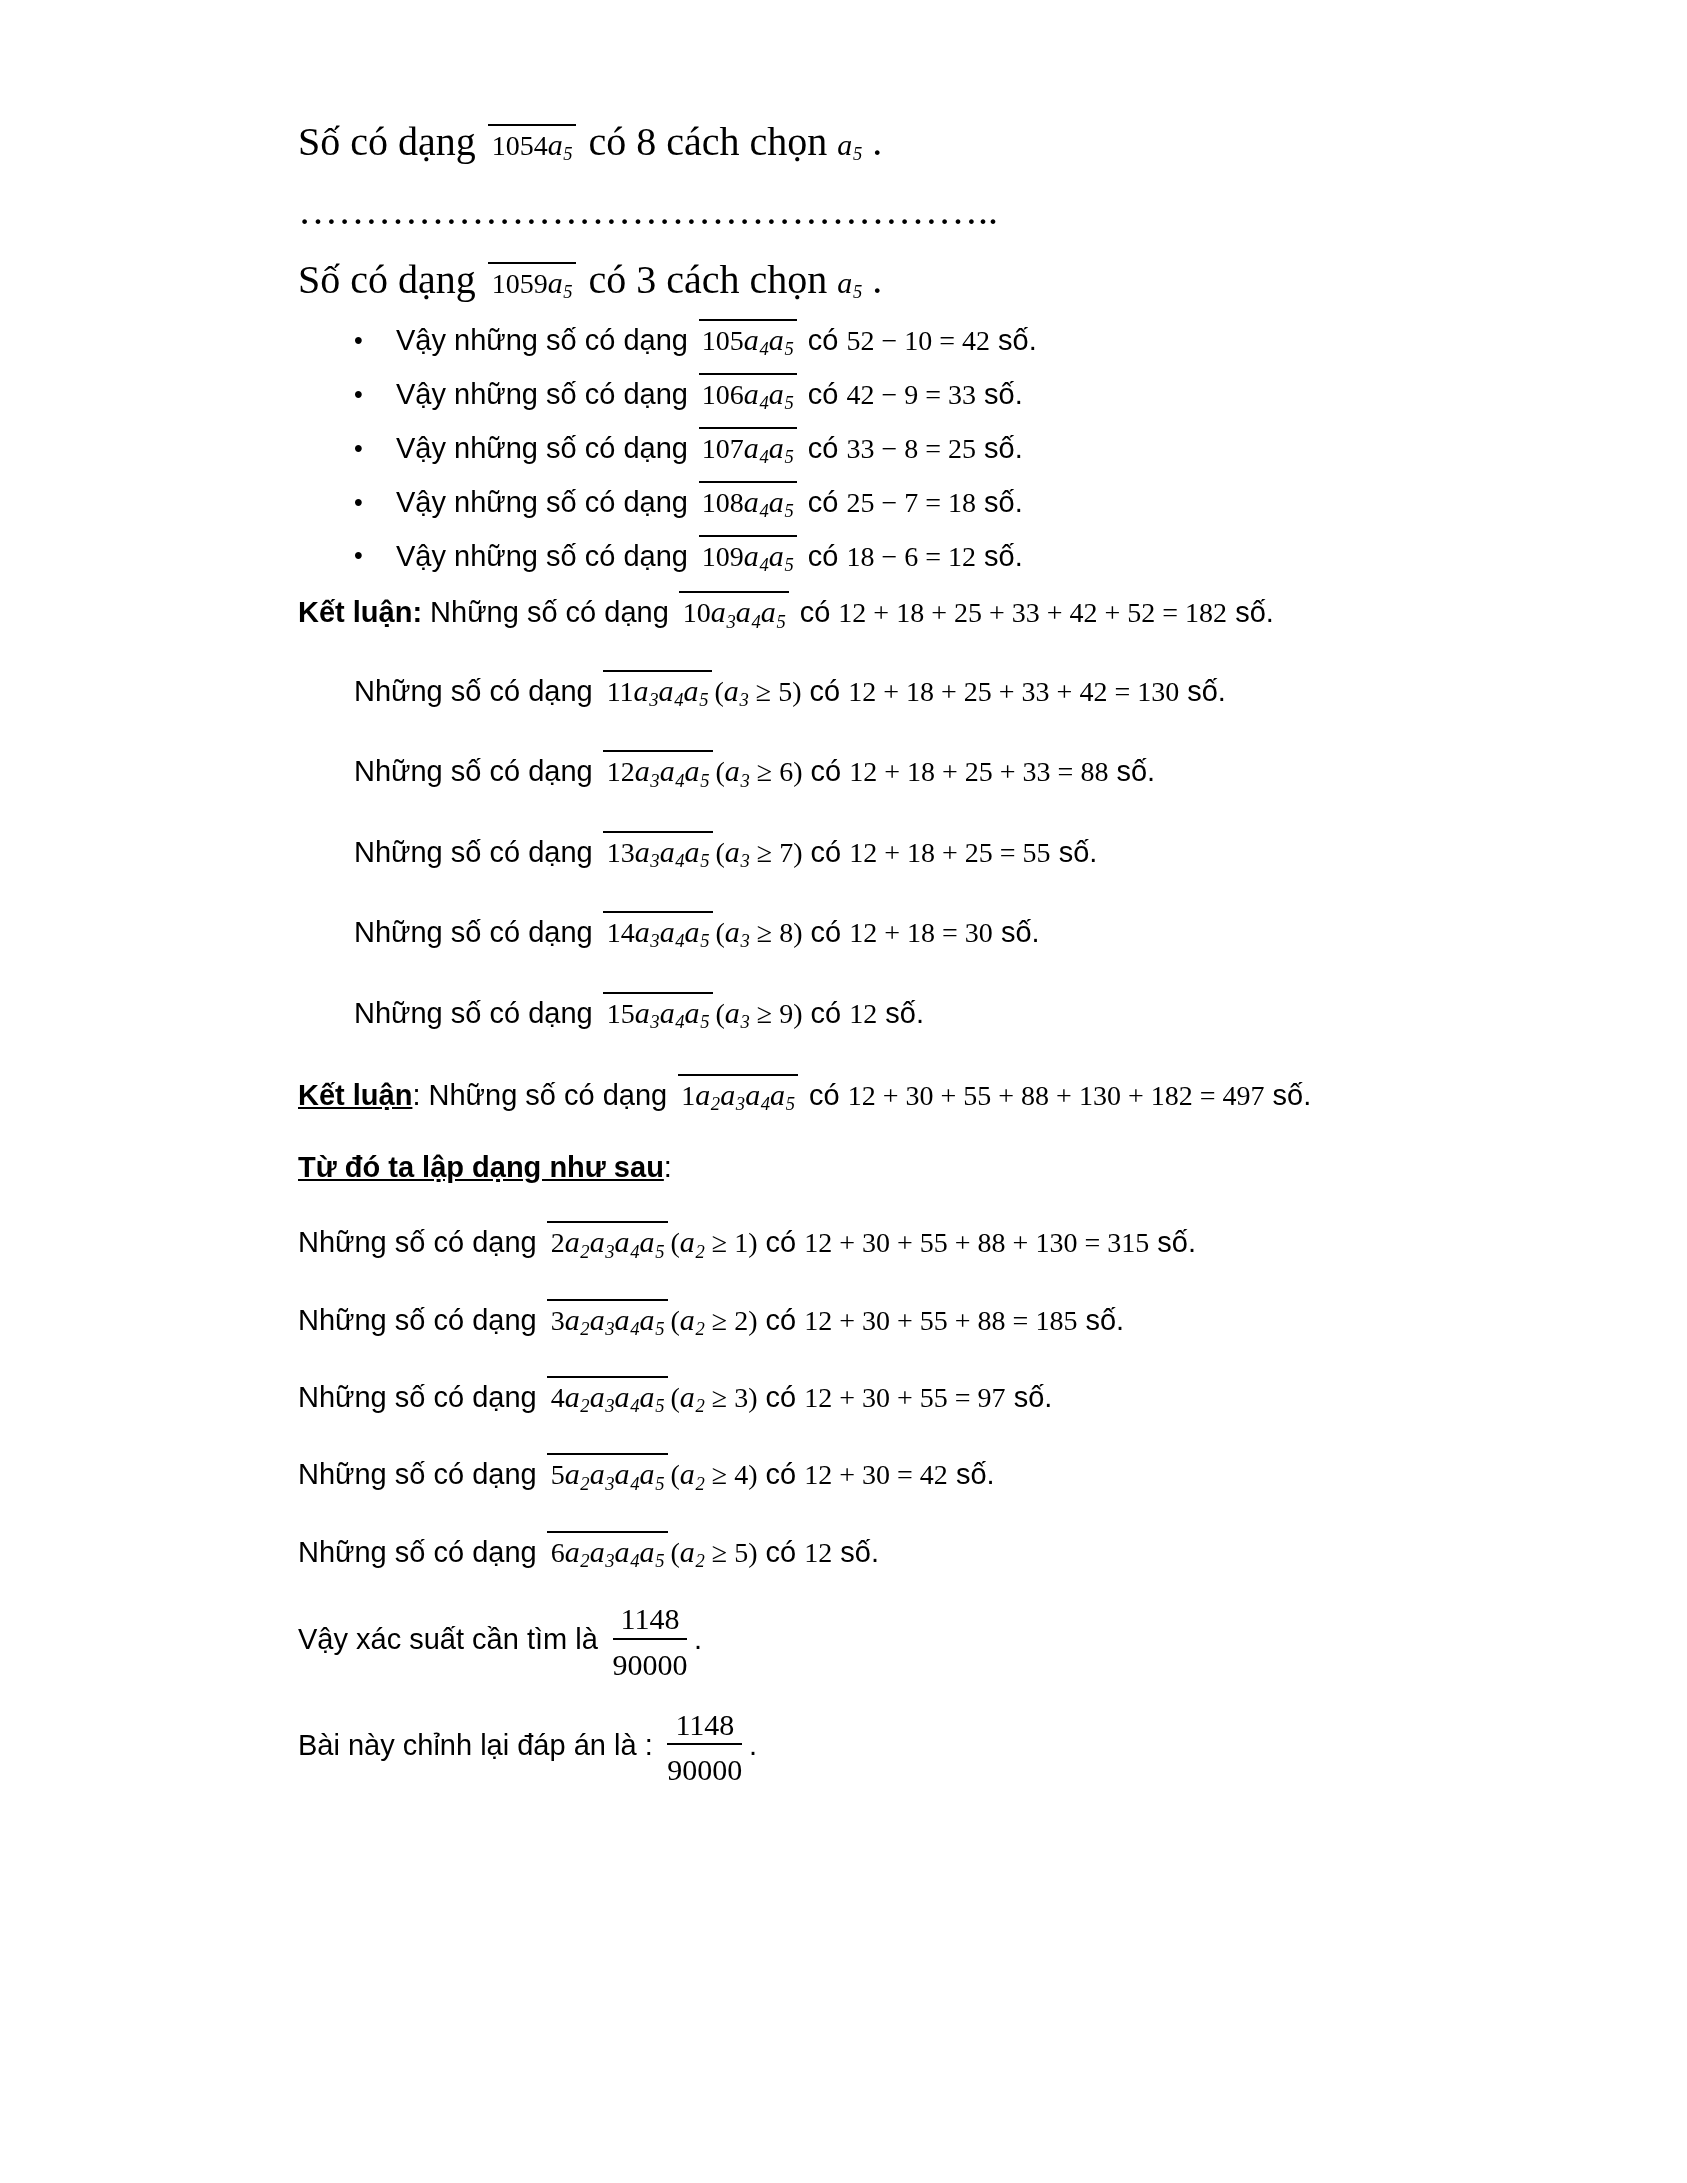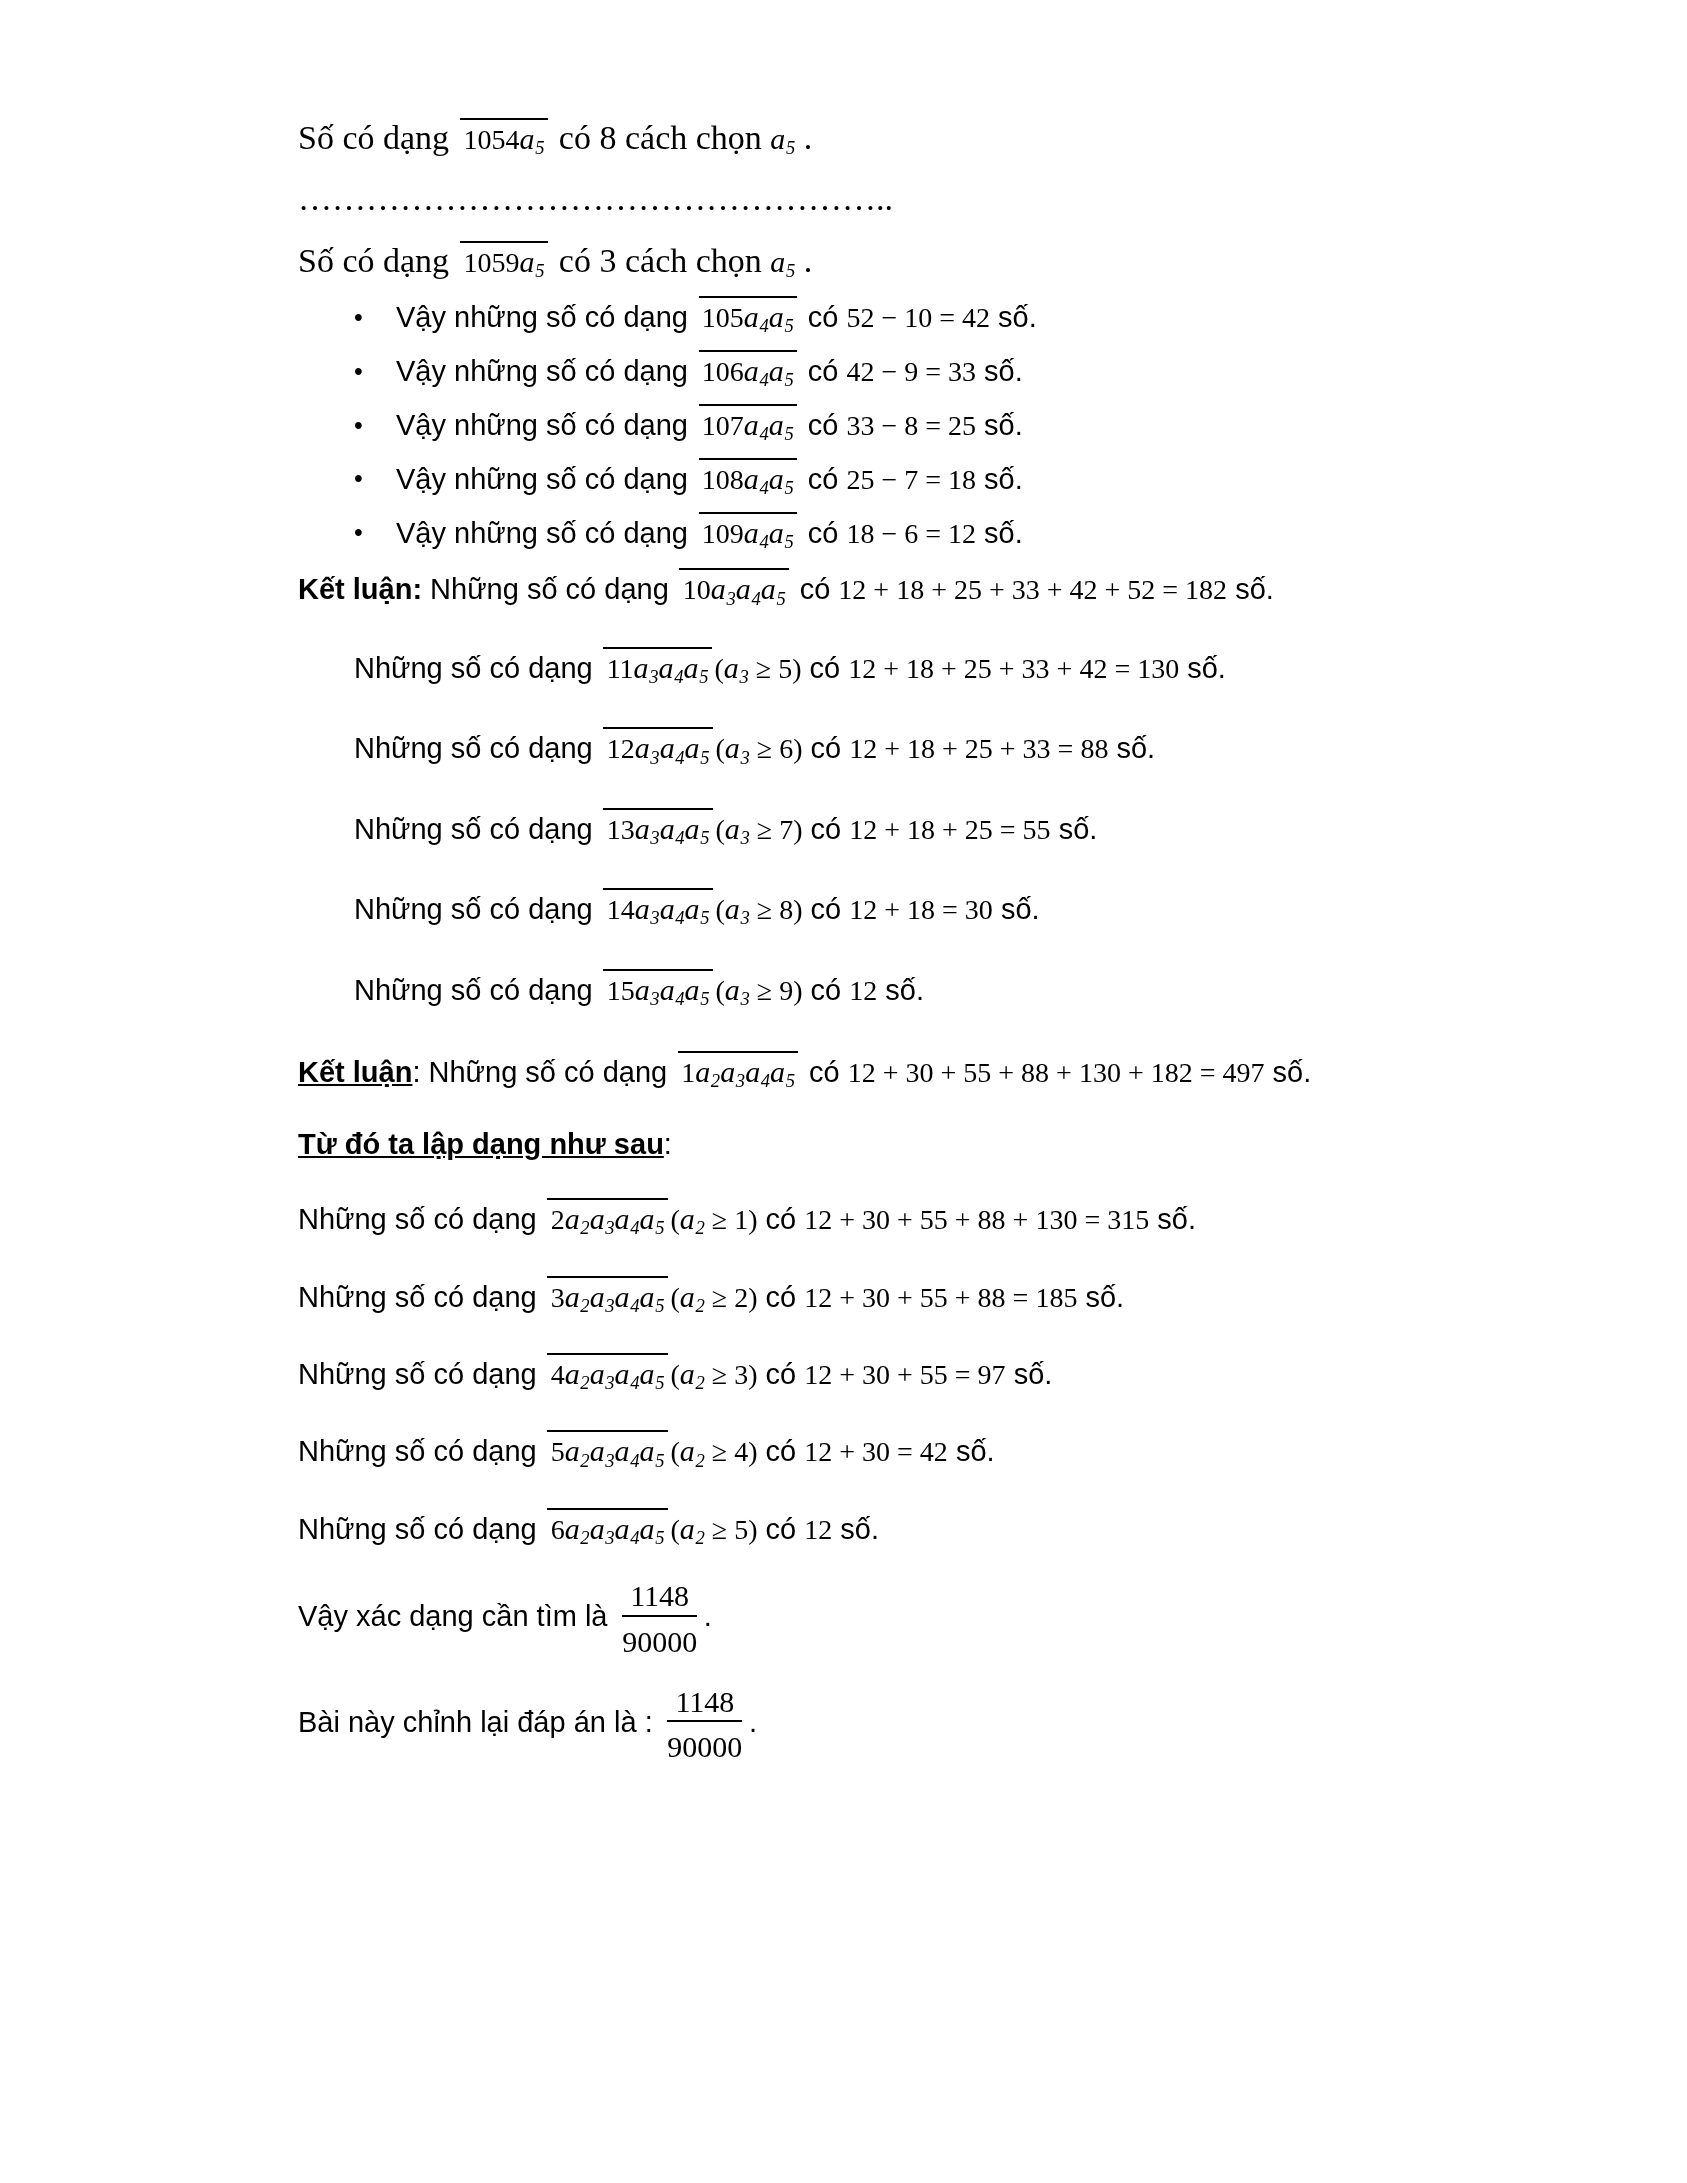--- a/index.html
+++ b/index.html
@@ -16,21 +16,21 @@
   .line[data-group="conclusion1"]{margin-top:16px;}
   .line[data-group="group-a3"]{margin-top:38px;margin-left:56px;}
   .line[data-group="conclusion2"]{margin-top:40px;}
   .line[data-group="heading"]{margin-top:34px;}
   .line[data-group="group-a2"]{margin-top:35px;}
   .line[data-group="final"]{margin-top:36px;}
   .line[data-group="prob"]{margin-top:29px;}
   .line[data-group="answer"]{margin-top:26.5px;}
   .bdot{display:inline-block;width:42px;font-size:25px;vertical-align:1.3px;}
   .txt.sans{font-family:"Liberation Sans",sans-serif;}
-  .txt.serif{font-family:"Liberation Serif",serif;font-size:34px;}
+  .txt.serif{font-family:"Liberation Serif",serif;font-size:40px;}
   .txt.bold{font-weight:bold;}
   .txt.und{text-decoration:underline;}
   .math{font-family:"Liberation Serif",serif;font-size:28px;}
   .mvar{font-family:"Liberation Serif",serif;font-size:30px;white-space:nowrap;}
   .mvar .vit{font-style:italic;}
   .mvar .sub{font-style:italic;font-size:0.62em;vertical-align:-0.28em;margin-left:0.7px;}
   .over{display:inline-block;border-top:2px solid #000;padding:2px 3.3px 0 3.3px;line-height:1.15;margin:0 2.6px;}
   .frac{display:inline-flex;flex-direction:column;align-items:center;vertical-align:middle;
         font-family:"Liberation Serif",serif;font-size:30px;line-height:1.12;margin:0 6.6px;}
   .frac .num{border-bottom:2px solid #000;padding:0 8px 2px 8px;}
@@ -54,21 +54,21 @@
     <div class="line" data-group="group-a3"><span class="txt sans">Những số có dạng </span><span class="over"><span class="math">13</span><span class="mvar"><span class="vit">a</span><span class="sub">3</span></span><span class="mvar"><span class="vit">a</span><span class="sub">4</span></span><span class="mvar"><span class="vit">a</span><span class="sub">5</span></span></span><span class="math">(</span><span class="mvar"><span class="vit">a</span><span class="sub">3</span></span><span class="math"> ≥ 7)</span><span class="txt sans"> có </span><span class="math">12 + 18 + 25 = 55</span><span class="txt sans"> số.</span></div>
     <div class="line" data-group="group-a3"><span class="txt sans">Những số có dạng </span><span class="over"><span class="math">14</span><span class="mvar"><span class="vit">a</span><span class="sub">3</span></span><span class="mvar"><span class="vit">a</span><span class="sub">4</span></span><span class="mvar"><span class="vit">a</span><span class="sub">5</span></span></span><span class="math">(</span><span class="mvar"><span class="vit">a</span><span class="sub">3</span></span><span class="math"> ≥ 8)</span><span class="txt sans"> có </span><span class="math">12 + 18 = 30</span><span class="txt sans"> số.</span></div>
     <div class="line" data-group="group-a3"><span class="txt sans">Những số có dạng </span><span class="over"><span class="math">15</span><span class="mvar"><span class="vit">a</span><span class="sub">3</span></span><span class="mvar"><span class="vit">a</span><span class="sub">4</span></span><span class="mvar"><span class="vit">a</span><span class="sub">5</span></span></span><span class="math">(</span><span class="mvar"><span class="vit">a</span><span class="sub">3</span></span><span class="math"> ≥ 9)</span><span class="txt sans"> có </span><span class="math">12</span><span class="txt sans"> số.</span></div>
     <div class="line" data-group="conclusion2"><span class="txt sans bold und">Kết luận</span><span class="txt sans">: Những số có dạng </span><span class="over"><span class="math">1</span><span class="mvar"><span class="vit">a</span><span class="sub">2</span></span><span class="mvar"><span class="vit">a</span><span class="sub">3</span></span><span class="mvar"><span class="vit">a</span><span class="sub">4</span></span><span class="mvar"><span class="vit">a</span><span class="sub">5</span></span></span><span class="txt sans"> có </span><span class="math">12 + 30 + 55 + 88 + 130 + 182 = 497</span><span class="txt sans"> số.</span></div>
     <div class="line" data-group="heading"><span class="txt sans bold und">Từ đó ta lập dạng như sau</span><span class="txt sans">:</span></div>
     <div class="line" data-group="group-a2"><span class="txt sans">Những số có dạng </span><span class="over"><span class="math">2</span><span class="mvar"><span class="vit">a</span><span class="sub">2</span></span><span class="mvar"><span class="vit">a</span><span class="sub">3</span></span><span class="mvar"><span class="vit">a</span><span class="sub">4</span></span><span class="mvar"><span class="vit">a</span><span class="sub">5</span></span></span><span class="math">(</span><span class="mvar"><span class="vit">a</span><span class="sub">2</span></span><span class="math"> ≥ 1)</span><span class="txt sans"> có </span><span class="math">12 + 30 + 55 + 88 + 130 = 315</span><span class="txt sans"> số.</span></div>
     <div class="line" data-group="group-a2"><span class="txt sans">Những số có dạng </span><span class="over"><span class="math">3</span><span class="mvar"><span class="vit">a</span><span class="sub">2</span></span><span class="mvar"><span class="vit">a</span><span class="sub">3</span></span><span class="mvar"><span class="vit">a</span><span class="sub">4</span></span><span class="mvar"><span class="vit">a</span><span class="sub">5</span></span></span><span class="math">(</span><span class="mvar"><span class="vit">a</span><span class="sub">2</span></span><span class="math"> ≥ 2)</span><span class="txt sans"> có </span><span class="math">12 + 30 + 55 + 88 = 185</span><span class="txt sans"> số.</span></div>
     <div class="line" data-group="group-a2"><span class="txt sans">Những số có dạng </span><span class="over"><span class="math">4</span><span class="mvar"><span class="vit">a</span><span class="sub">2</span></span><span class="mvar"><span class="vit">a</span><span class="sub">3</span></span><span class="mvar"><span class="vit">a</span><span class="sub">4</span></span><span class="mvar"><span class="vit">a</span><span class="sub">5</span></span></span><span class="math">(</span><span class="mvar"><span class="vit">a</span><span class="sub">2</span></span><span class="math"> ≥ 3)</span><span class="txt sans"> có </span><span class="math">12 + 30 + 55 = 97</span><span class="txt sans"> số.</span></div>
     <div class="line" data-group="group-a2"><span class="txt sans">Những số có dạng </span><span class="over"><span class="math">5</span><span class="mvar"><span class="vit">a</span><span class="sub">2</span></span><span class="mvar"><span class="vit">a</span><span class="sub">3</span></span><span class="mvar"><span class="vit">a</span><span class="sub">4</span></span><span class="mvar"><span class="vit">a</span><span class="sub">5</span></span></span><span class="math">(</span><span class="mvar"><span class="vit">a</span><span class="sub">2</span></span><span class="math"> ≥ 4)</span><span class="txt sans"> có </span><span class="math">12 + 30 = 42</span><span class="txt sans"> số.</span></div>
     <div class="line" data-group="group-a2"><span class="txt sans">Những số có dạng </span><span class="over"><span class="math">6</span><span class="mvar"><span class="vit">a</span><span class="sub">2</span></span><span class="mvar"><span class="vit">a</span><span class="sub">3</span></span><span class="mvar"><span class="vit">a</span><span class="sub">4</span></span><span class="mvar"><span class="vit">a</span><span class="sub">5</span></span></span><span class="math">(</span><span class="mvar"><span class="vit">a</span><span class="sub">2</span></span><span class="math"> ≥ 5)</span><span class="txt sans"> có </span><span class="math">12</span><span class="txt sans"> số.</span></div>
-    <div class="line" data-group="prob"><span class="txt sans">Vậy xác dạng cần tìm là </span><span class="frac">
+    <div class="line" data-group="prob"><span class="txt sans">Vậy xác suất cần tìm là </span><span class="frac">
         <span class="num">1148</span>
         <span class="den">90000</span>
       </span><span class="txt sans">.</span></div>
     <div class="line" data-group="answer"><span class="txt sans">Bài này chỉnh lại đáp án là : </span><span class="frac">
         <span class="num">1148</span>
         <span class="den">90000</span>
       </span><span class="txt sans">.</span></div>
   </div>
 
 

